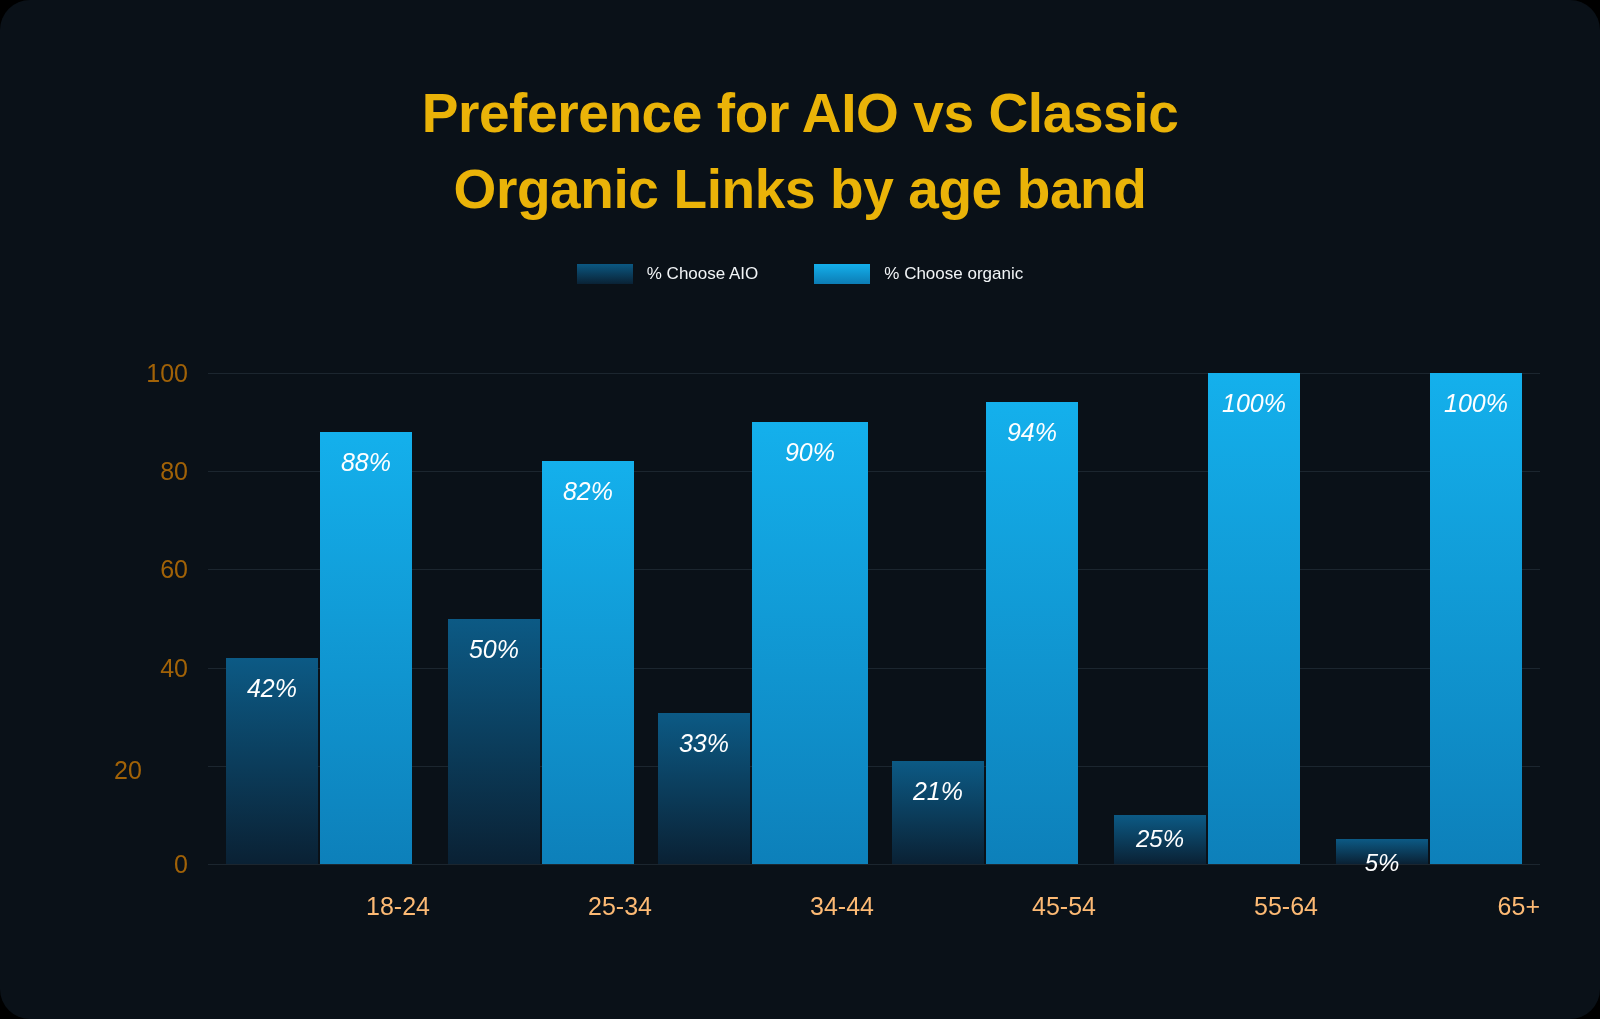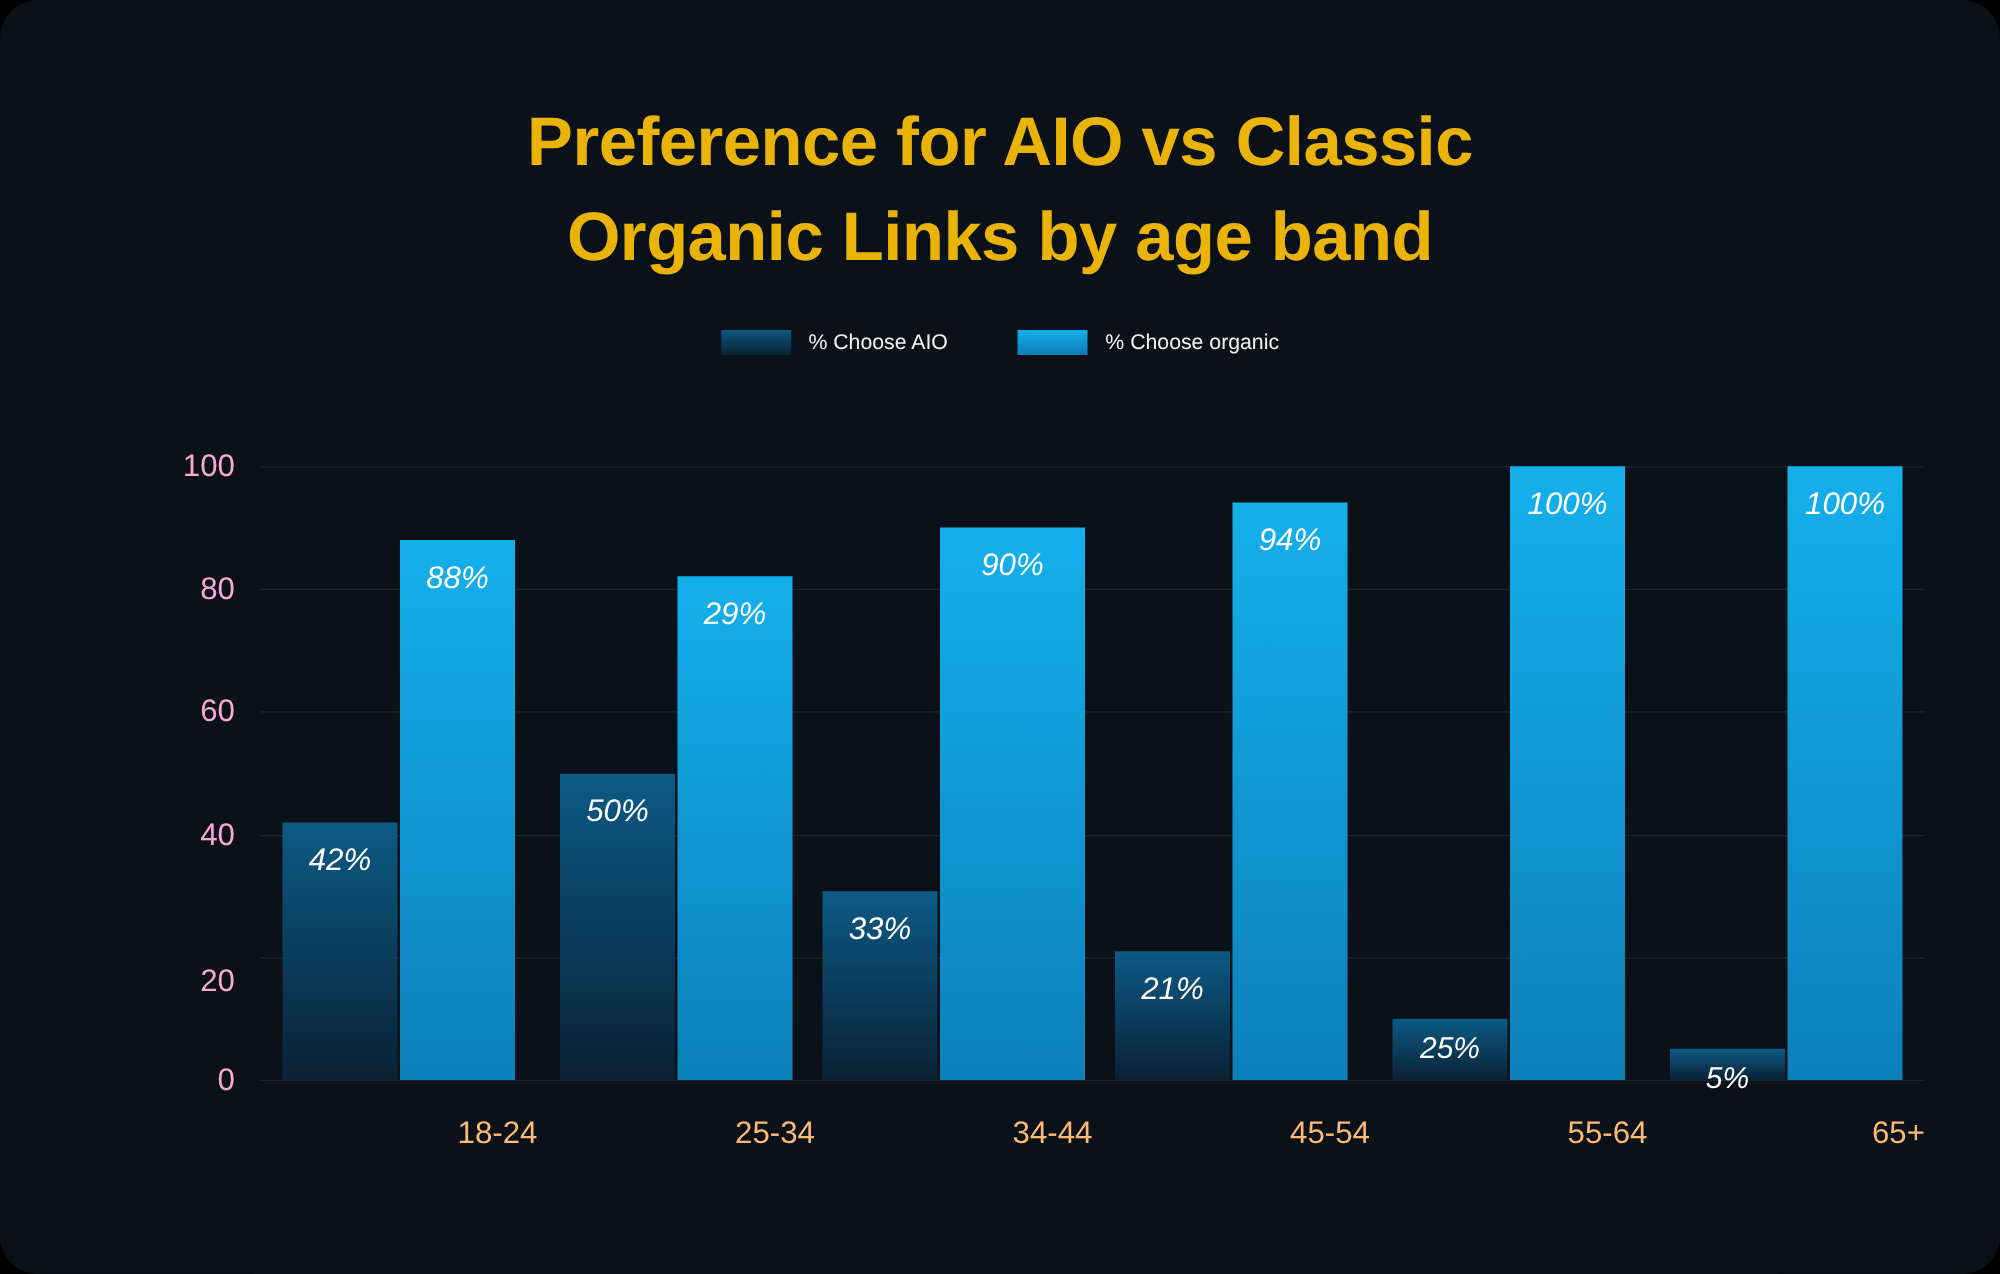--- a/index.html
+++ b/index.html
@@ -86,21 +86,21 @@
     left: 0;
     width: 100%;
     height: 1px;
     background: #1C262F;
   }
   .ytick-label {
     position: absolute;
     right: 1352px;
     width: 120px;
     text-align: right;
-    color: #f9a8d4;
+    color: #a16207;
     font-size: 25px;
     transform: translateY(-14px);
     white-space: nowrap;
   }
 
   #bars {
     position: absolute;
     left: 0;
     bottom: 0;
     width: 100%;
@@ -184,41 +184,41 @@
     <div id="gridlines">
         <div class="gridline" style="top: 491px;"></div>
         <div class="gridline" style="top: 392.8px;"></div>
         <div class="gridline" style="top: 294.6px;"></div>
         <div class="gridline" style="top: 196.4px;"></div>
         <div class="gridline" style="top: 98.2px;"></div>
         <div class="gridline" style="top: 0px;"></div>
       </div>
     <div id="yticks">
         <div class="ytick-label" style="top: 491px;">0</div>
-        <div class="ytick-label" style="top: 412px;">20</div>
+        <div class="ytick-label" style="top: 397px; text-align: center;">20</div>
         <div class="ytick-label" style="top: 294.6px;">40</div>
         <div class="ytick-label" style="top: 196.4px;">60</div>
         <div class="ytick-label" style="top: 98.2px;">80</div>
         <div class="ytick-label" style="top: 0px;">100</div>
       </div>
     <div id="bars">
         <div class="group">
           <div class="bar aio" style="height: 206.22px;">
             <div class="bar-value">42%</div>
           </div>
           <div class="bar organic" style="height: 432.08px;">
             <div class="bar-value">88%</div>
           </div>
         </div>
         <div class="group">
           <div class="bar aio" style="height: 245.5px;">
             <div class="bar-value">50%</div>
           </div>
           <div class="bar organic" style="height: 402.62px;">
-            <div class="bar-value">29%</div>
+            <div class="bar-value">82%</div>
           </div>
         </div>
         <div class="group">
           <div class="bar aio" style="height: 151px;">
             <div class="bar-value">33%</div>
           </div>
           <div class="bar organic" style="height: 441.9px; padding-left: 24px;">
             <div class="bar-value">90%</div>
           </div>
         </div>

